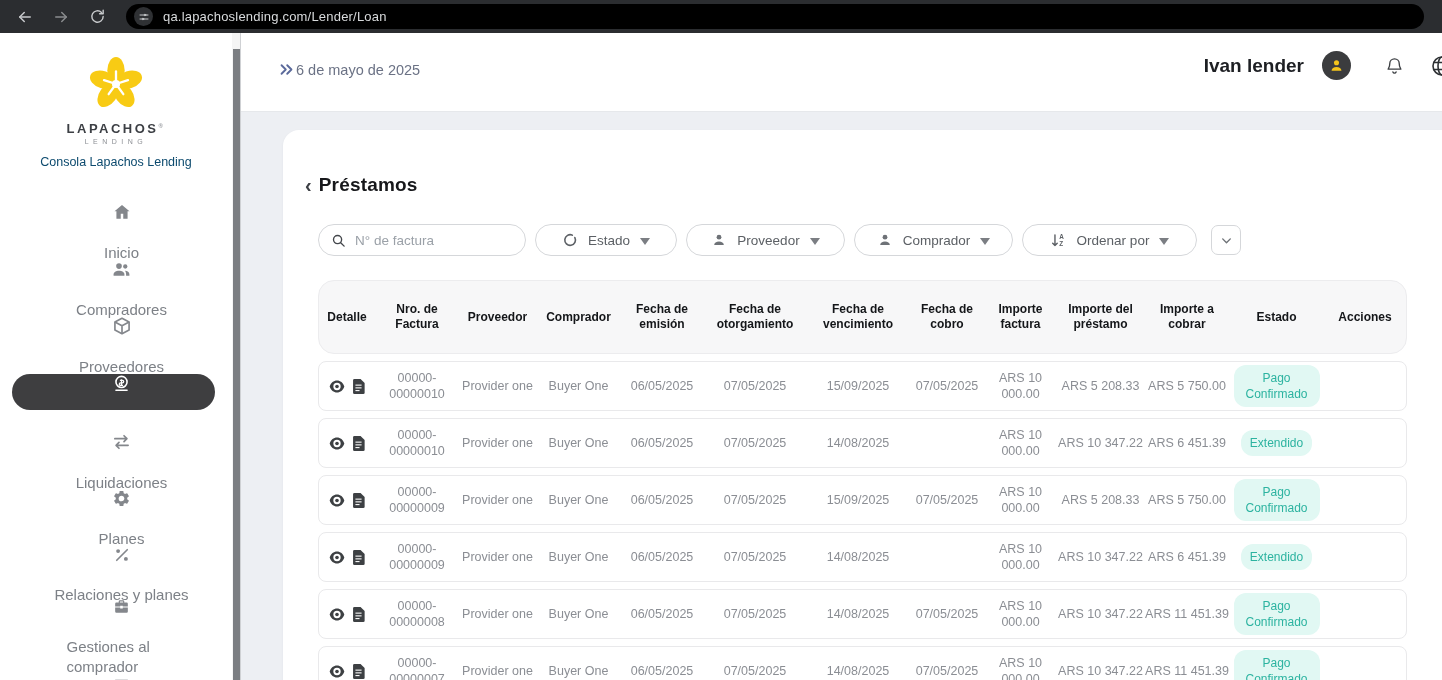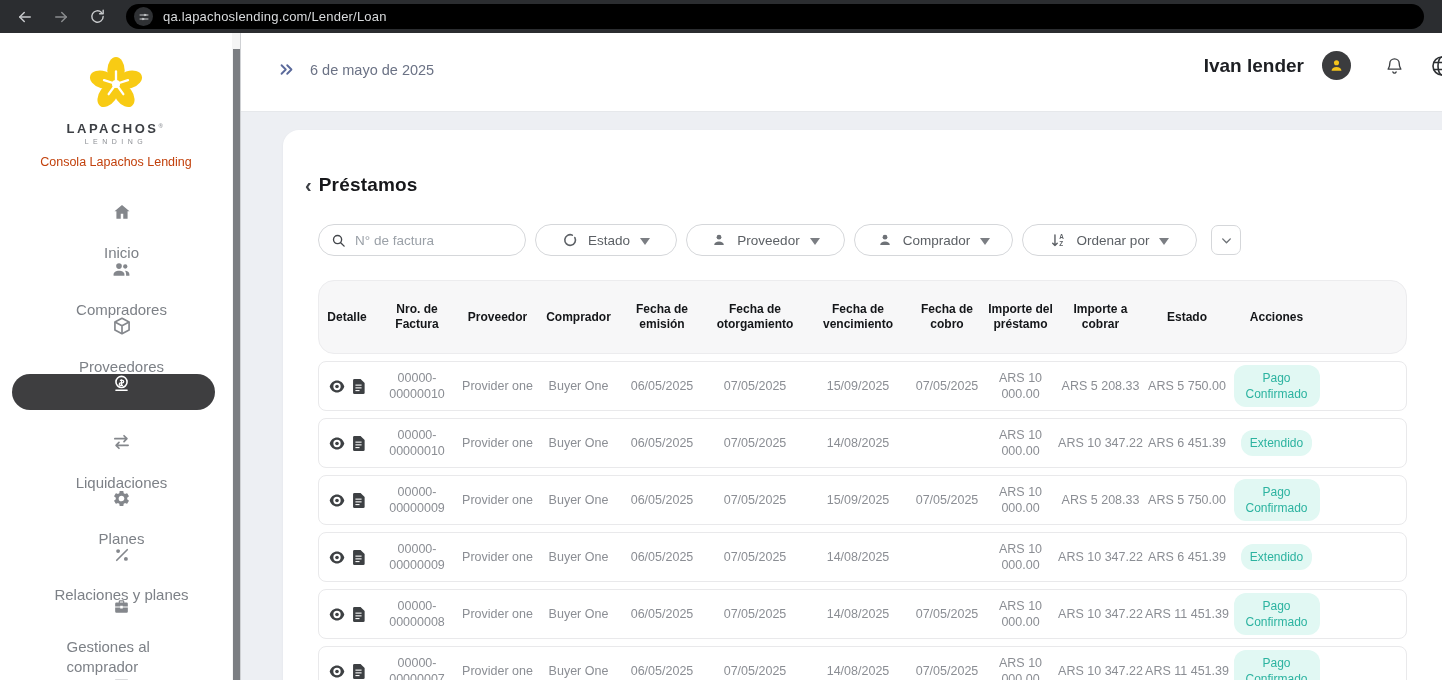--- a/index.html
+++ b/index.html
@@ -11,37 +11,37 @@
   .nav-ico { width:22px; height:22px; display:flex; align-items:center; justify-content:center; margin-left:14px; cursor:pointer; }
   .omnibox { display:flex; align-items:center; height:25px; background:#000000; border-radius:14px; margin-left:18px; flex:1; margin-right:18px; padding-left:8px; }
   .omnibox .url { color:#d8dadc; font-size:13px; margin-left:10px; letter-spacing:.2px; }
 
   
   .sidebar { position:absolute; left:0; top:33px; width:232px; bottom:0; background:#ffffff; z-index:20; }
   .brand { text-align:center; padding-top:22px; }
   .brand-name { font-size:13px; font-weight:bold; letter-spacing:2.5px; color:#3c3f44; margin-top:4px; }
   .brand-name sup { font-size:6px; color:#9a9da2; }
   .brand-sub { font-size:7px; letter-spacing:4.5px; color:#8c8f94; margin-top:2px; }
-  .brand-console { font-size:12.5px; color:#c2410c; margin-top:10px; }
+  .brand-console { font-size:12.5px; color:#0c4a6e; margin-top:10px; }
   .nav { position:absolute; left:0; top:160px; right:0; }
   .nav-item { position:absolute; left:12px; right:17px; height:36px; display:flex; align-items:center; gap:18px; padding-left:16px; color:#7d8187; font-size:15px; cursor:pointer; border-radius:18px;flex-direction:column; }
   .nav-item svg { flex:0 0 auto; }
   .nav-item.active { background:#3e3e40; color:#ffffff; }
   .nav-item.two-line { height:50px; }
   .nav-item .lbl { line-height:1.35; }
   .nav-item .chev { margin-left:auto; margin-right:12px; }
 
   
   .sb-scroll { position:absolute; left:232px; top:33px; width:9px; bottom:0; background:#f5f5f5; border-right:1px solid #cfd1d4; z-index:21; }
   .sb-arrow { position:absolute; top:4px; left:1px; width:0; height:0; border-left:3.5px solid transparent; border-right:3.5px solid transparent; border-bottom:5px solid #6f7control3; border-bottom-color:#6f7073; }
   .sb-thumb { position:absolute; top:16px; bottom:0; left:1px; width:7px; background:#7b7e82; cursor:pointer; }
 
   
   .appheader { position:absolute; left:241px; top:33px; right:0; height:79px; background:#ffffff; border-bottom:1px solid #e6e8eb; z-index:10; overflow:hidden; }
-  .hdr-left { position:absolute; left:36px; top:28px; display:flex; align-items:center; gap:14px; }
+  .hdr-left { position:absolute; left:36px; top:28px; display:flex; align-items:center; }
   .hdr-date { color:#6b7285; font-size:14.5px; }
   .hdr-right { position:absolute; right:0; top:18px; display:flex; align-items:center; }
   .username { font-size:19px; font-weight:bold; color:#1d1f23; }
   .avatar { width:29px; height:29px; border-radius:50%; background:#3b3c3e; display:flex; align-items:center; justify-content:center; margin-left:18px; cursor:pointer; }
   .bell { margin-left:34px; cursor:pointer; display:flex; }
   .globe { margin-left:26px; margin-right:-12px; cursor:pointer; display:flex; }
 
   
   .card { position:absolute; left:283px; top:130px; right:0; bottom:0; background:#ffffff; border-radius:16px 0 0 0; box-shadow:0 1px 3px rgba(20,30,60,.05); overflow:hidden; }
   .page-title { margin:44px 0 0 20px; display:flex; align-items:center; gap:5px; }
@@ -324,20 +324,21 @@
   <div class="tbl">
     <div class="thead">
       <div class="hcell">Detalle</div>
       <div class="hcell">Nro. de Factura</div>
       <div class="hcell">Proveedor</div>
       <div class="hcell">Comprador</div>
       <div class="hcell">Fecha de emisión</div>
       <div class="hcell">Fecha de otorgamiento</div>
       <div class="hcell">Fecha de vencimiento</div>
       <div class="hcell">Fecha de cobro</div>
+      <div class="hcell">Importe factura</div>
       <div class="hcell">Importe del préstamo</div>
       <div class="hcell">Importe a cobrar</div>
       <div class="hcell">Estado</div>
       <div class="hcell">Acciones</div>
     </div>
     <div>
   <div class="trow">
     <div class="cell detail-cell">
       <span class="icon">
         <svg width="16" height="13" viewBox="0 0 24 18" fill="#3d4043">

